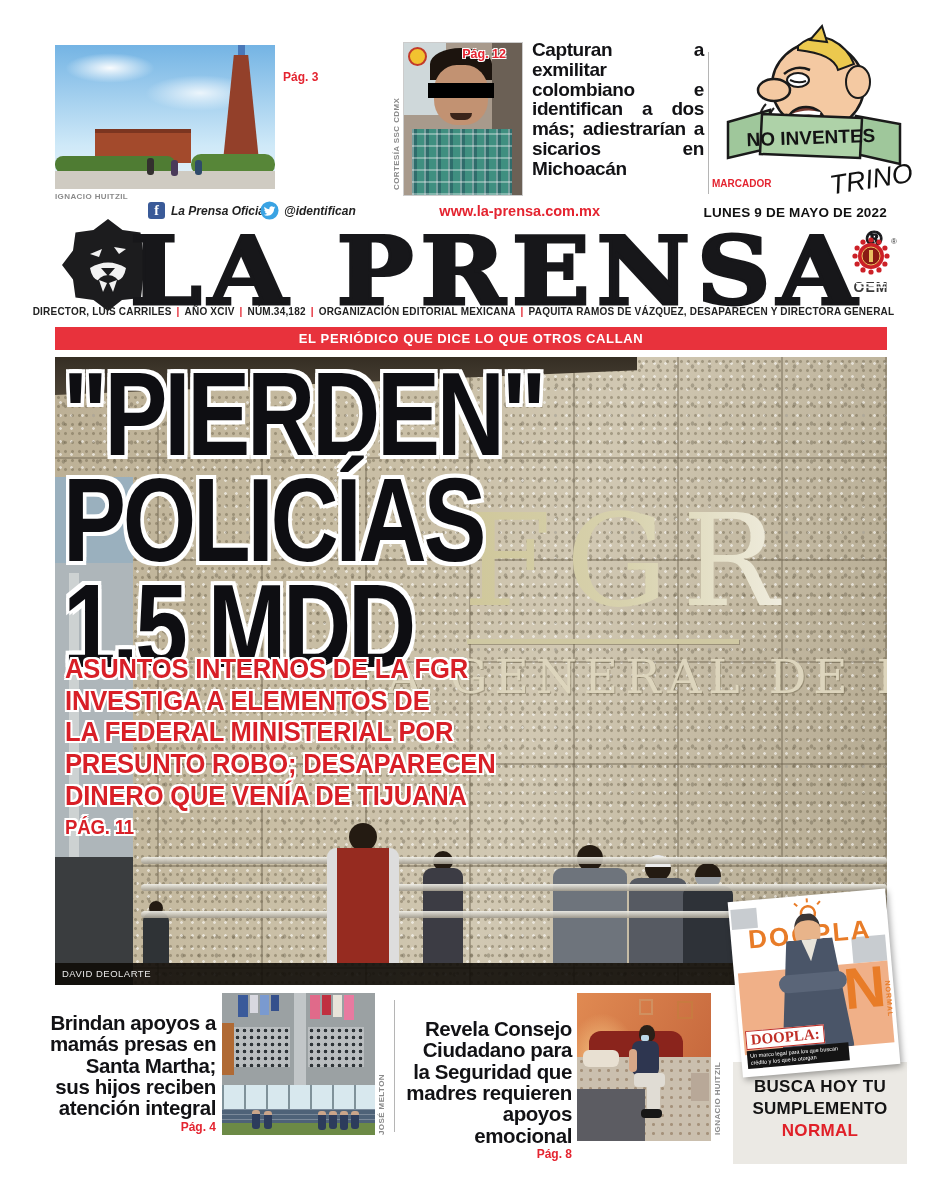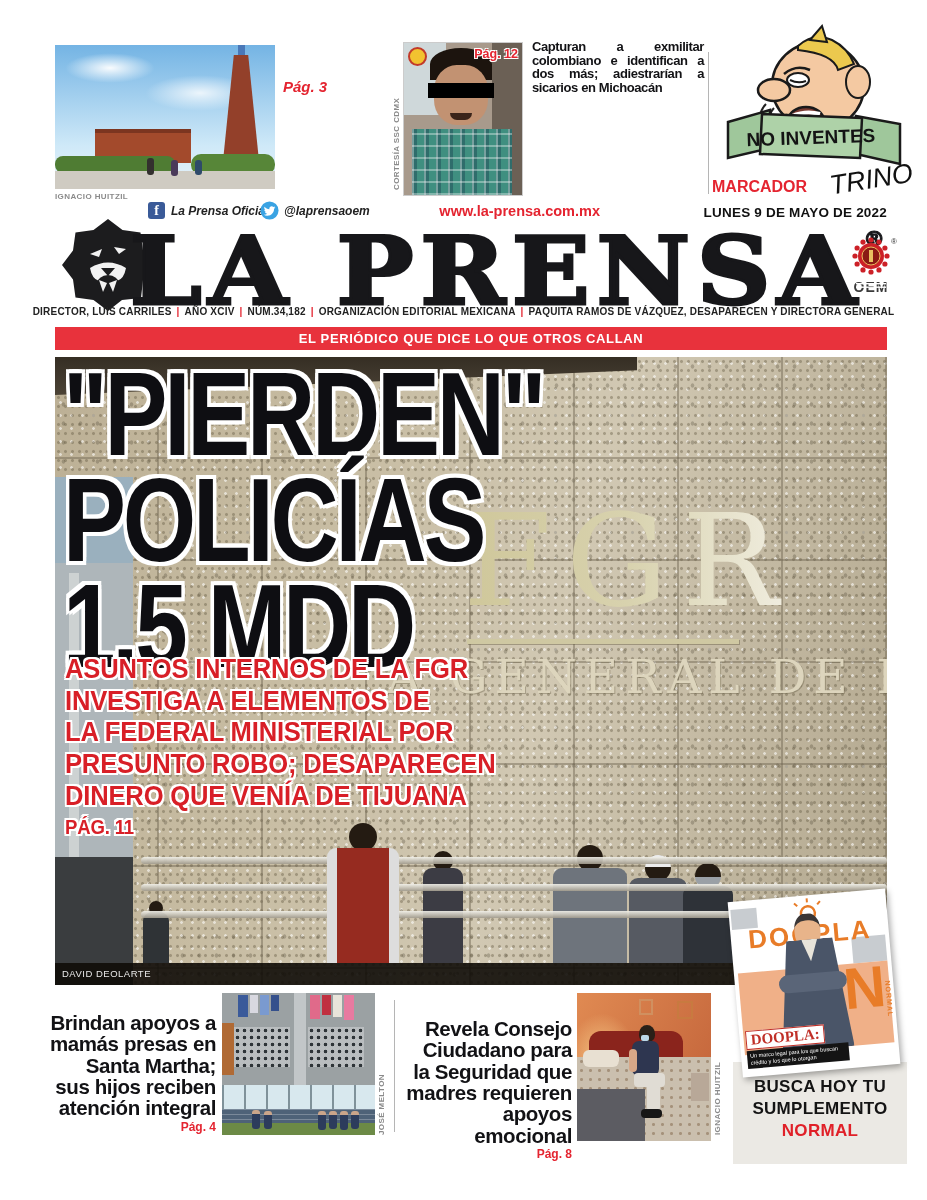--- a/index.html
+++ b/index.html
@@ -78,39 +78,39 @@
     <div class="abs" style="left:0;bottom:16px;width:120px;height:17px;background:#4f7c33;border-radius:8px;"></div>
     <div class="abs" style="right:0;bottom:14px;width:84px;height:21px;background:#578638;border-radius:10px;"></div>
     <div class="abs" style="left:0;right:0;bottom:0;height:18px;background:#cfcbc2;"></div>
     <div class="abs" style="left:92px;bottom:14px;width:7px;height:17px;background:#33302e;border-radius:3px;"></div>
     <div class="abs" style="left:116px;bottom:13px;width:7px;height:16px;background:#4a3a5a;border-radius:3px;"></div>
     <div class="abs" style="left:140px;bottom:14px;width:7px;height:15px;background:#2e4a6a;border-radius:3px;"></div>
   </div>
   <div class="credit" style="left:55px;top:192px;">IGNACIO HUITZIL</div>
 
   <div class="abs" style="left:283px;top:68px;width:98px;">
-    <div class="pageref" style="font-size:15px;margin-top:10px;font-style:italic;">Pág. 3</div>
+    <div class="pageref" style="font-size:12px;margin-top:2px;">Pág. 3</div>
   </div>
 
   <div class="credit vert" style="left:392px;top:60px;height:130px;">CORTESÍA SSC CDMX</div>
   <div class="photo" style="left:403px;top:42px;width:118px;height:152px;border:1px solid #ccc;">
     <div class="abs" style="inset:0;background:#a89a8c;"></div>
     <div class="abs" style="left:0;top:0;width:42px;height:72px;background:#cfd8da;"></div>
     <div class="abs" style="right:0;top:0;width:30px;height:152px;background:#6b6055;"></div>
     <div class="abs" style="left:26px;top:5px;width:62px;height:32px;background:#1c140e;border-radius:50% 50% 0 0;"></div>
     <div class="abs" style="left:30px;top:22px;width:54px;height:60px;background:#c29272;border-radius:42%;"></div>
     <div class="abs" style="left:24px;top:40px;width:66px;height:15px;background:#000;"></div>
     <div class="abs" style="left:46px;top:70px;width:22px;height:7px;background:#3a241a;border-radius:0 0 8px 8px;"></div>
     <div class="abs plaid" style="left:8px;top:86px;width:100px;height:66px;"></div>
     <div class="abs" style="left:4px;top:4px;width:15px;height:15px;border-radius:50%;background:#f2c230;border:2px solid #c23a2a;"></div>
-    <div class="abs pageref" style="right:4px;top:4px;font-size:12.5px;text-shadow:1px 1px 0 #fff,-1px -1px 0 #fff,1px -1px 0 #fff,-1px 1px 0 #fff;">Pág. 12</div>
+    <div class="abs pageref" style="right:16px;top:4px;font-size:12.5px;text-shadow:1px 1px 0 #fff,-1px -1px 0 #fff,1px -1px 0 #fff,-1px 1px 0 #fff;">Pág. 12</div>
   </div>
 
   <div class="abs" style="left:532px;top:40px;width:172px;">
-    <div class="teaser-h" style="font-size:13px;text-align:justify;">Capturan a exmilitar colombiano e identifican a dos más; adiestrarían a sicarios en Michoacán</div>
+    <div class="teaser-h" style="font-size:19px;text-align:justify;">Capturan a exmilitar colombiano e identifican a dos más; adiestrarían a sicarios en Michoacán</div>
   </div>
 
   <div class="divider" style="left:708px;top:52px;height:142px;"></div>
 
   <svg class="abs" style="left:712px;top:24px;" width="200" height="176" viewBox="0 0 200 176">
     <path d="M62,84 q-8,8 0,16" fill="none" stroke="#222" stroke-width="2"></path>
     <path d="M54,80 q-10,10 -2,22" fill="none" stroke="#222" stroke-width="2"></path>
     <ellipse cx="106" cy="62" rx="46" ry="44" fill="#f4c9a2" stroke="#1a1a1a" stroke-width="2.5"></ellipse>
     <path d="M86,22 q16,-14 34,-6 q16,8 22,24 l-16,6 q-4,-16 -40,-20 z" fill="#ecc94e" stroke="#1a1a1a" stroke-width="2"></path>
     <path d="M98,16 l12,-14 l5,16 z" fill="#ecc94e" stroke="#1a1a1a" stroke-width="2"></path>
@@ -121,31 +121,31 @@
     <path d="M78,56 q8,4 16,1" fill="none" stroke="#1a1a1a" stroke-width="2"></path>
     <ellipse cx="94" cy="97" rx="18" ry="14" fill="#7a3a30" stroke="#1a1a1a" stroke-width="2.5"></ellipse>
     <path d="M80,92 q14,-6 28,-2" stroke="#fff" stroke-width="4" fill="none"></path>
     <path d="M74,104 q3,-8 0,-14 M80,106 q3,-9 1,-16 M87,108 q2,-9 1,-17" stroke="#1a1a1a" stroke-width="1.5" fill="none"></path>
     <polygon points="16,98 58,86 58,124 16,134" fill="#9fc79b" stroke="#1a1a1a" stroke-width="2.5"></polygon>
     <polygon points="144,92 188,100 188,140 144,130" fill="#9fc79b" stroke="#1a1a1a" stroke-width="2.5"></polygon>
     <polygon points="50,90 150,94 148,134 48,130" fill="#aed2a8" stroke="#1a1a1a" stroke-width="2.5"></polygon>
     <text x="99" y="120" text-anchor="middle" transform="rotate(-2 99 116)" font-family="Liberation Sans, sans-serif" font-size="19" font-weight="bold" fill="#141414">NO INVENTES</text>
     <text x="160" y="164" text-anchor="middle" transform="rotate(-9 160 160)" font-family="Liberation Sans, sans-serif" font-style="italic" font-size="27" fill="#111">TRINO</text>
   </svg>
-  <div class="abs pageref" style="left:712px;top:178px;font-size:16px;">MARCADOR</div>
+  <div class="abs pageref" style="left:712px;top:178px;font-size:10px;">MARCADOR</div>
 
   <div class="abs" style="left:148px;top:202px;width:17px;height:17px;background:#3a5a98;border-radius:3px;color:#fff;text-align:center;font-family:'Liberation Serif',serif;font-weight:bold;font-size:14px;line-height:17px;">
     <span>f</span>
   </div>
   <div class="abs" style="left:171px;top:204px;font-size:12px;font-style:italic;font-weight:700;color:#222;">La Prensa Oficial</div>
   <svg class="abs" style="left:260px;top:201px;" width="19" height="19" viewBox="0 0 20 20">
     <circle cx="10" cy="10" r="9.5" fill="#3aa3e3"></circle>
     <path d="M16,6.6 c-.4.2-.9.3-1.4.4 .5-.3.9-.8 1-1.3 -.5.3-1,.5-1.5.6 -.5-.5-1.1-.8-1.8-.8 -1.4,0-2.5,1.1-2.5,2.5 0,.2 0,.4.1.6 -2.1-.1-3.9-1.1-5.1-2.6 -.2.4-.3.8-.3,1.3 0,.9.4,1.6 1.1,2.1 -.4,0-.8-.1-1.1-.3 0,1.2.9,2.2 2,2.4 -.2.1-.4.1-.7.1 -.2,0-.3,0-.5,0 .3,1 1.2,1.7 2.3,1.8 -.9.7-1.9,1.1-3.1,1.1 -.2,0-.4,0-.6,0 1.1.7 2.4,1.1 3.8,1.1 4.6,0 7.1-3.8 7.1-7.1 0-.1,0-.2,0-.3 .5-.4.9-.8 1.2-1.3 z" fill="#fff"></path>
   </svg>
-  <div class="abs" style="left:284px;top:204px;font-size:12px;font-style:italic;font-weight:700;color:#222;">@laprensaoem</div>
+  <div class="abs" style="left:284px;top:204px;font-size:12px;font-style:italic;font-weight:700;color:#222;">@identifican</div>
   <div class="abs" style="left:340px;top:203px;width:260px;text-align:right;color:#e42430;font-weight:700;font-size:14.5px;">www.la-prensa.com.mx</div>
   <div class="abs" style="right:40px;top:205px;font-size:13.5px;font-weight:900;letter-spacing:.2px;">LUNES 9 DE MAYO DE 2022</div>
 
   <svg class="abs" style="left:56px;top:218px;" width="104" height="94" viewBox="0 0 104 94">
     <polygon fill="#1c1c1e" points="98,47 87,62 85,80 66,82 52,93 37.5,82 19.5,79.5 17,61.5 6,47 17,32.5 19.5,14.5 37.5,12 52,1 66.5,12 84.5,14.5 87,32.5"></polygon>
     <path d="M34,36 l12,-5 -3,8 z" fill="#f2f2f2"></path>
     <path d="M70,31 l-12,-2 5,7 z" fill="#f2f2f2"></path>
     <path d="M34,50 q18,-11 36,0 q-2,11 -9,13 q-9,5 -18,0 q-7,-2 -9,-13 z" fill="#f2f2f2"></path>
     <path d="M45,50 h14 l-7,8 z" fill="#1c1c1e"></path>
     <ellipse cx="52" cy="66" rx="11" ry="9" fill="#1c1c1e"></ellipse>

